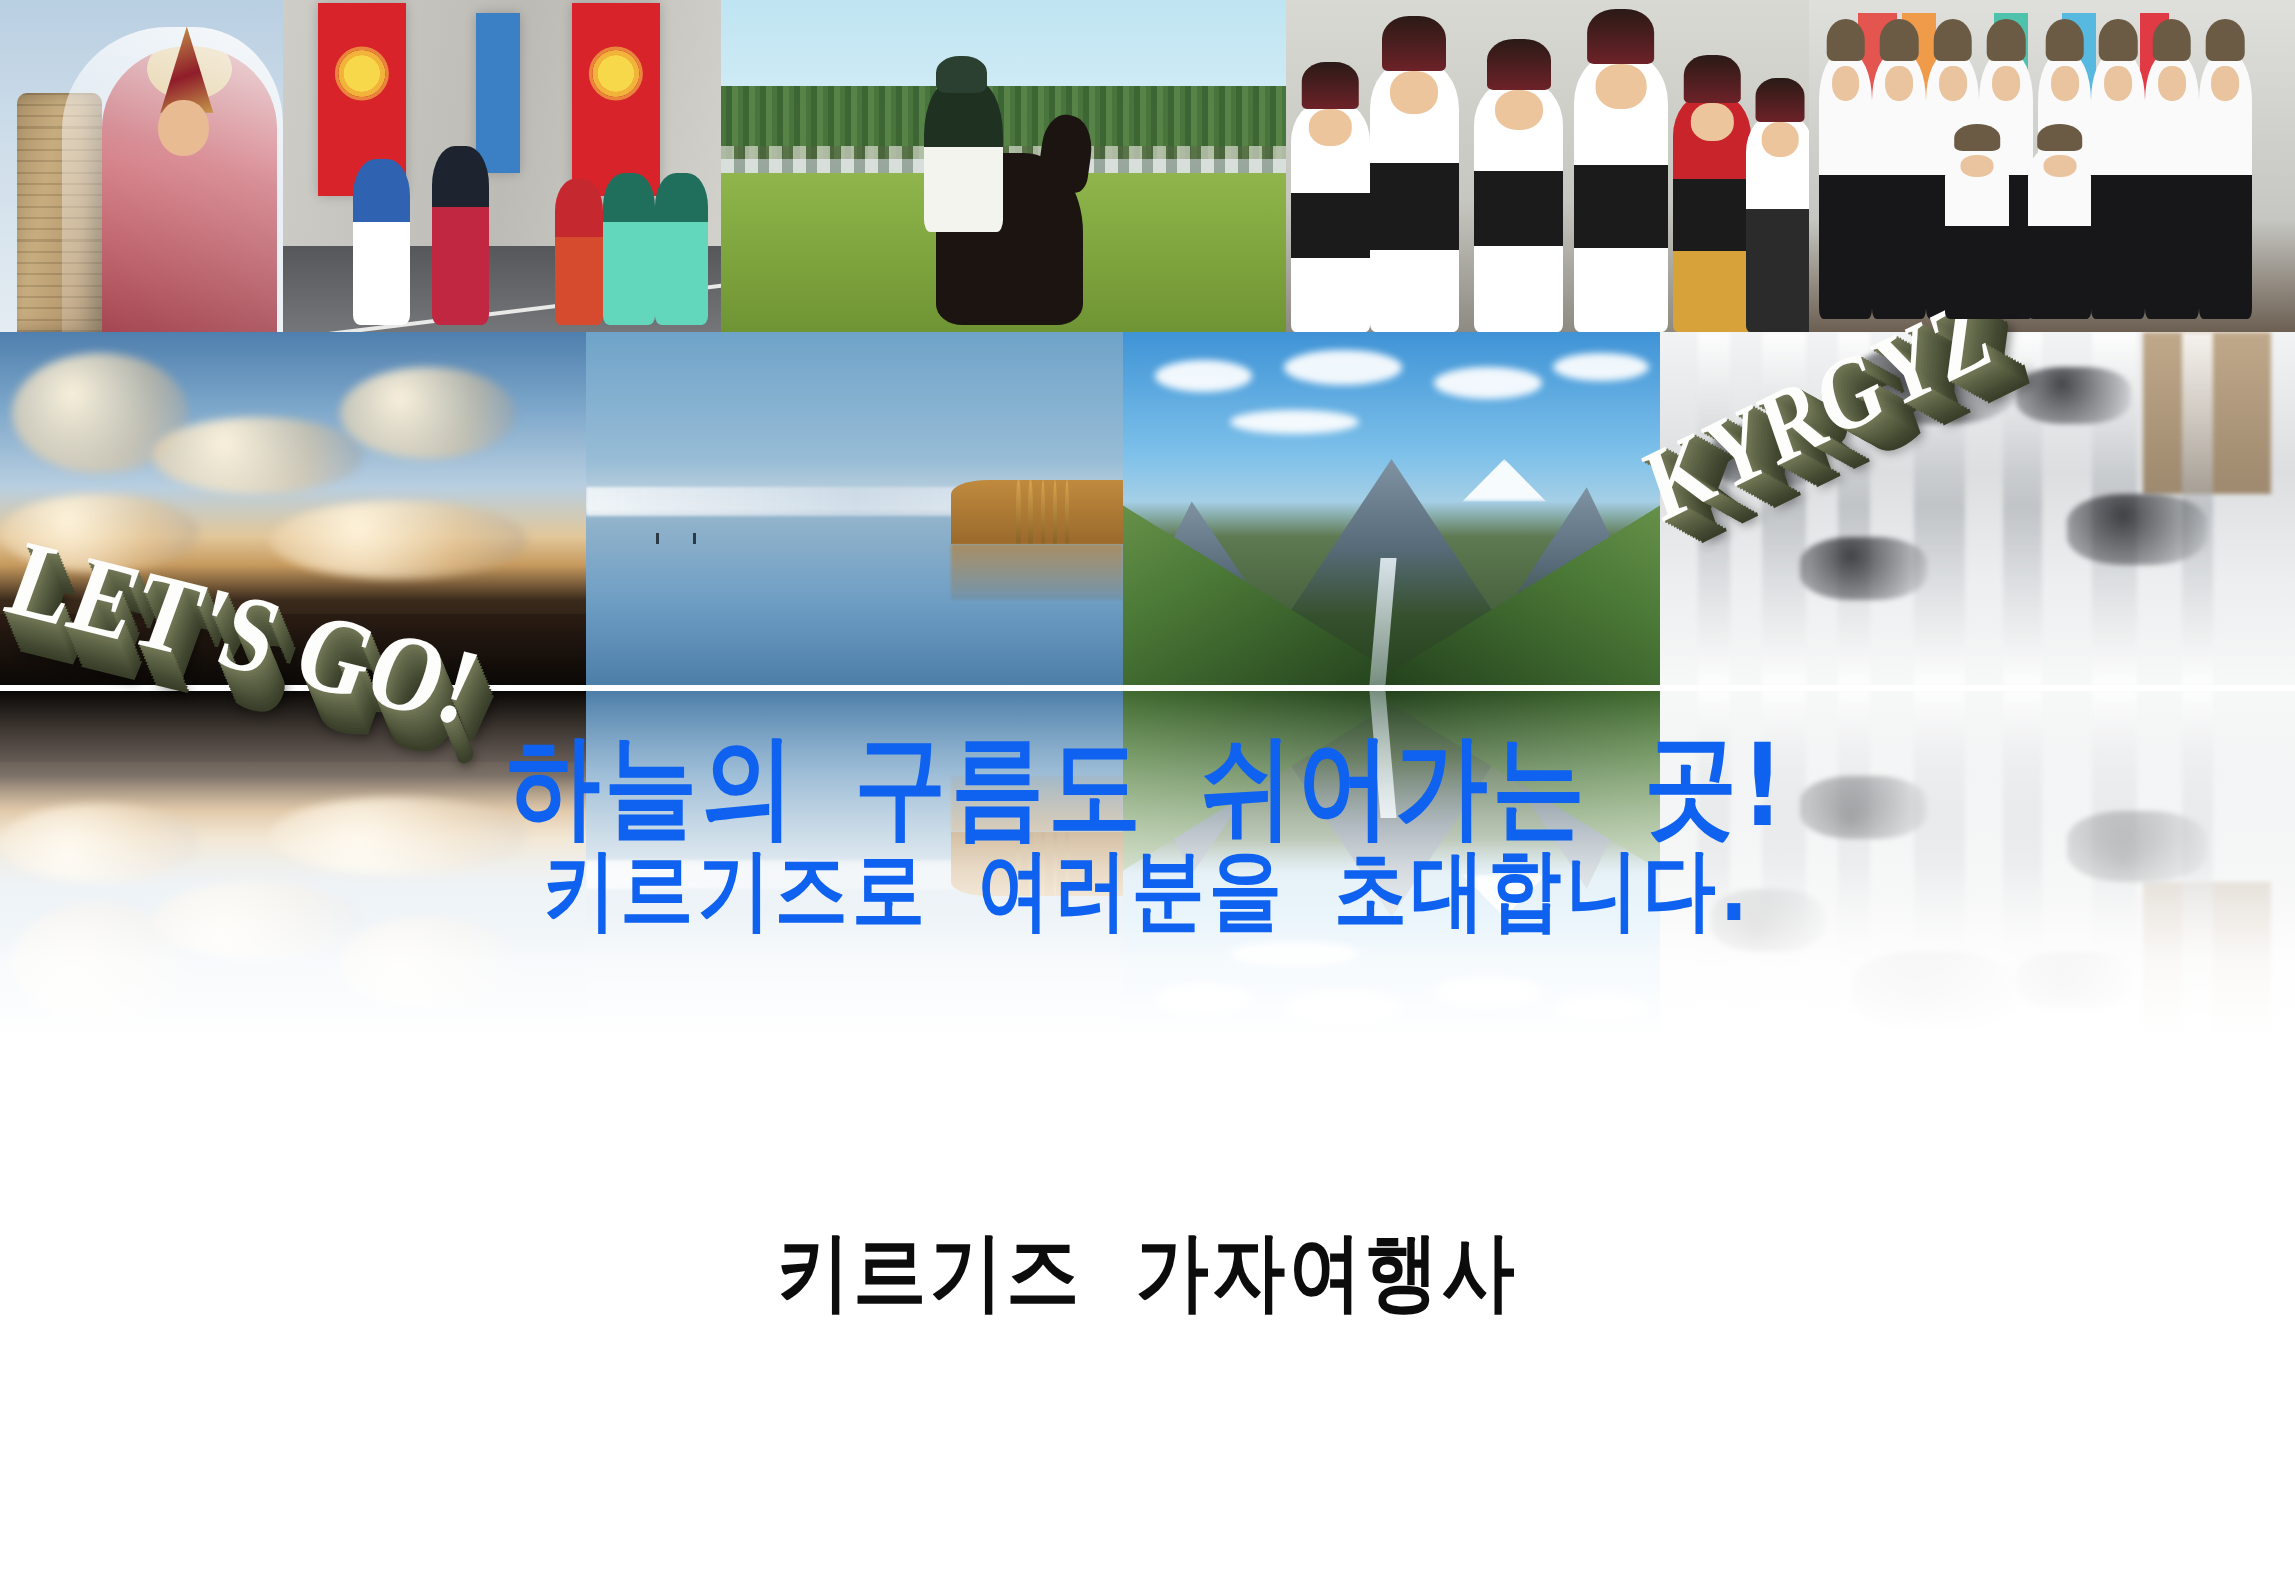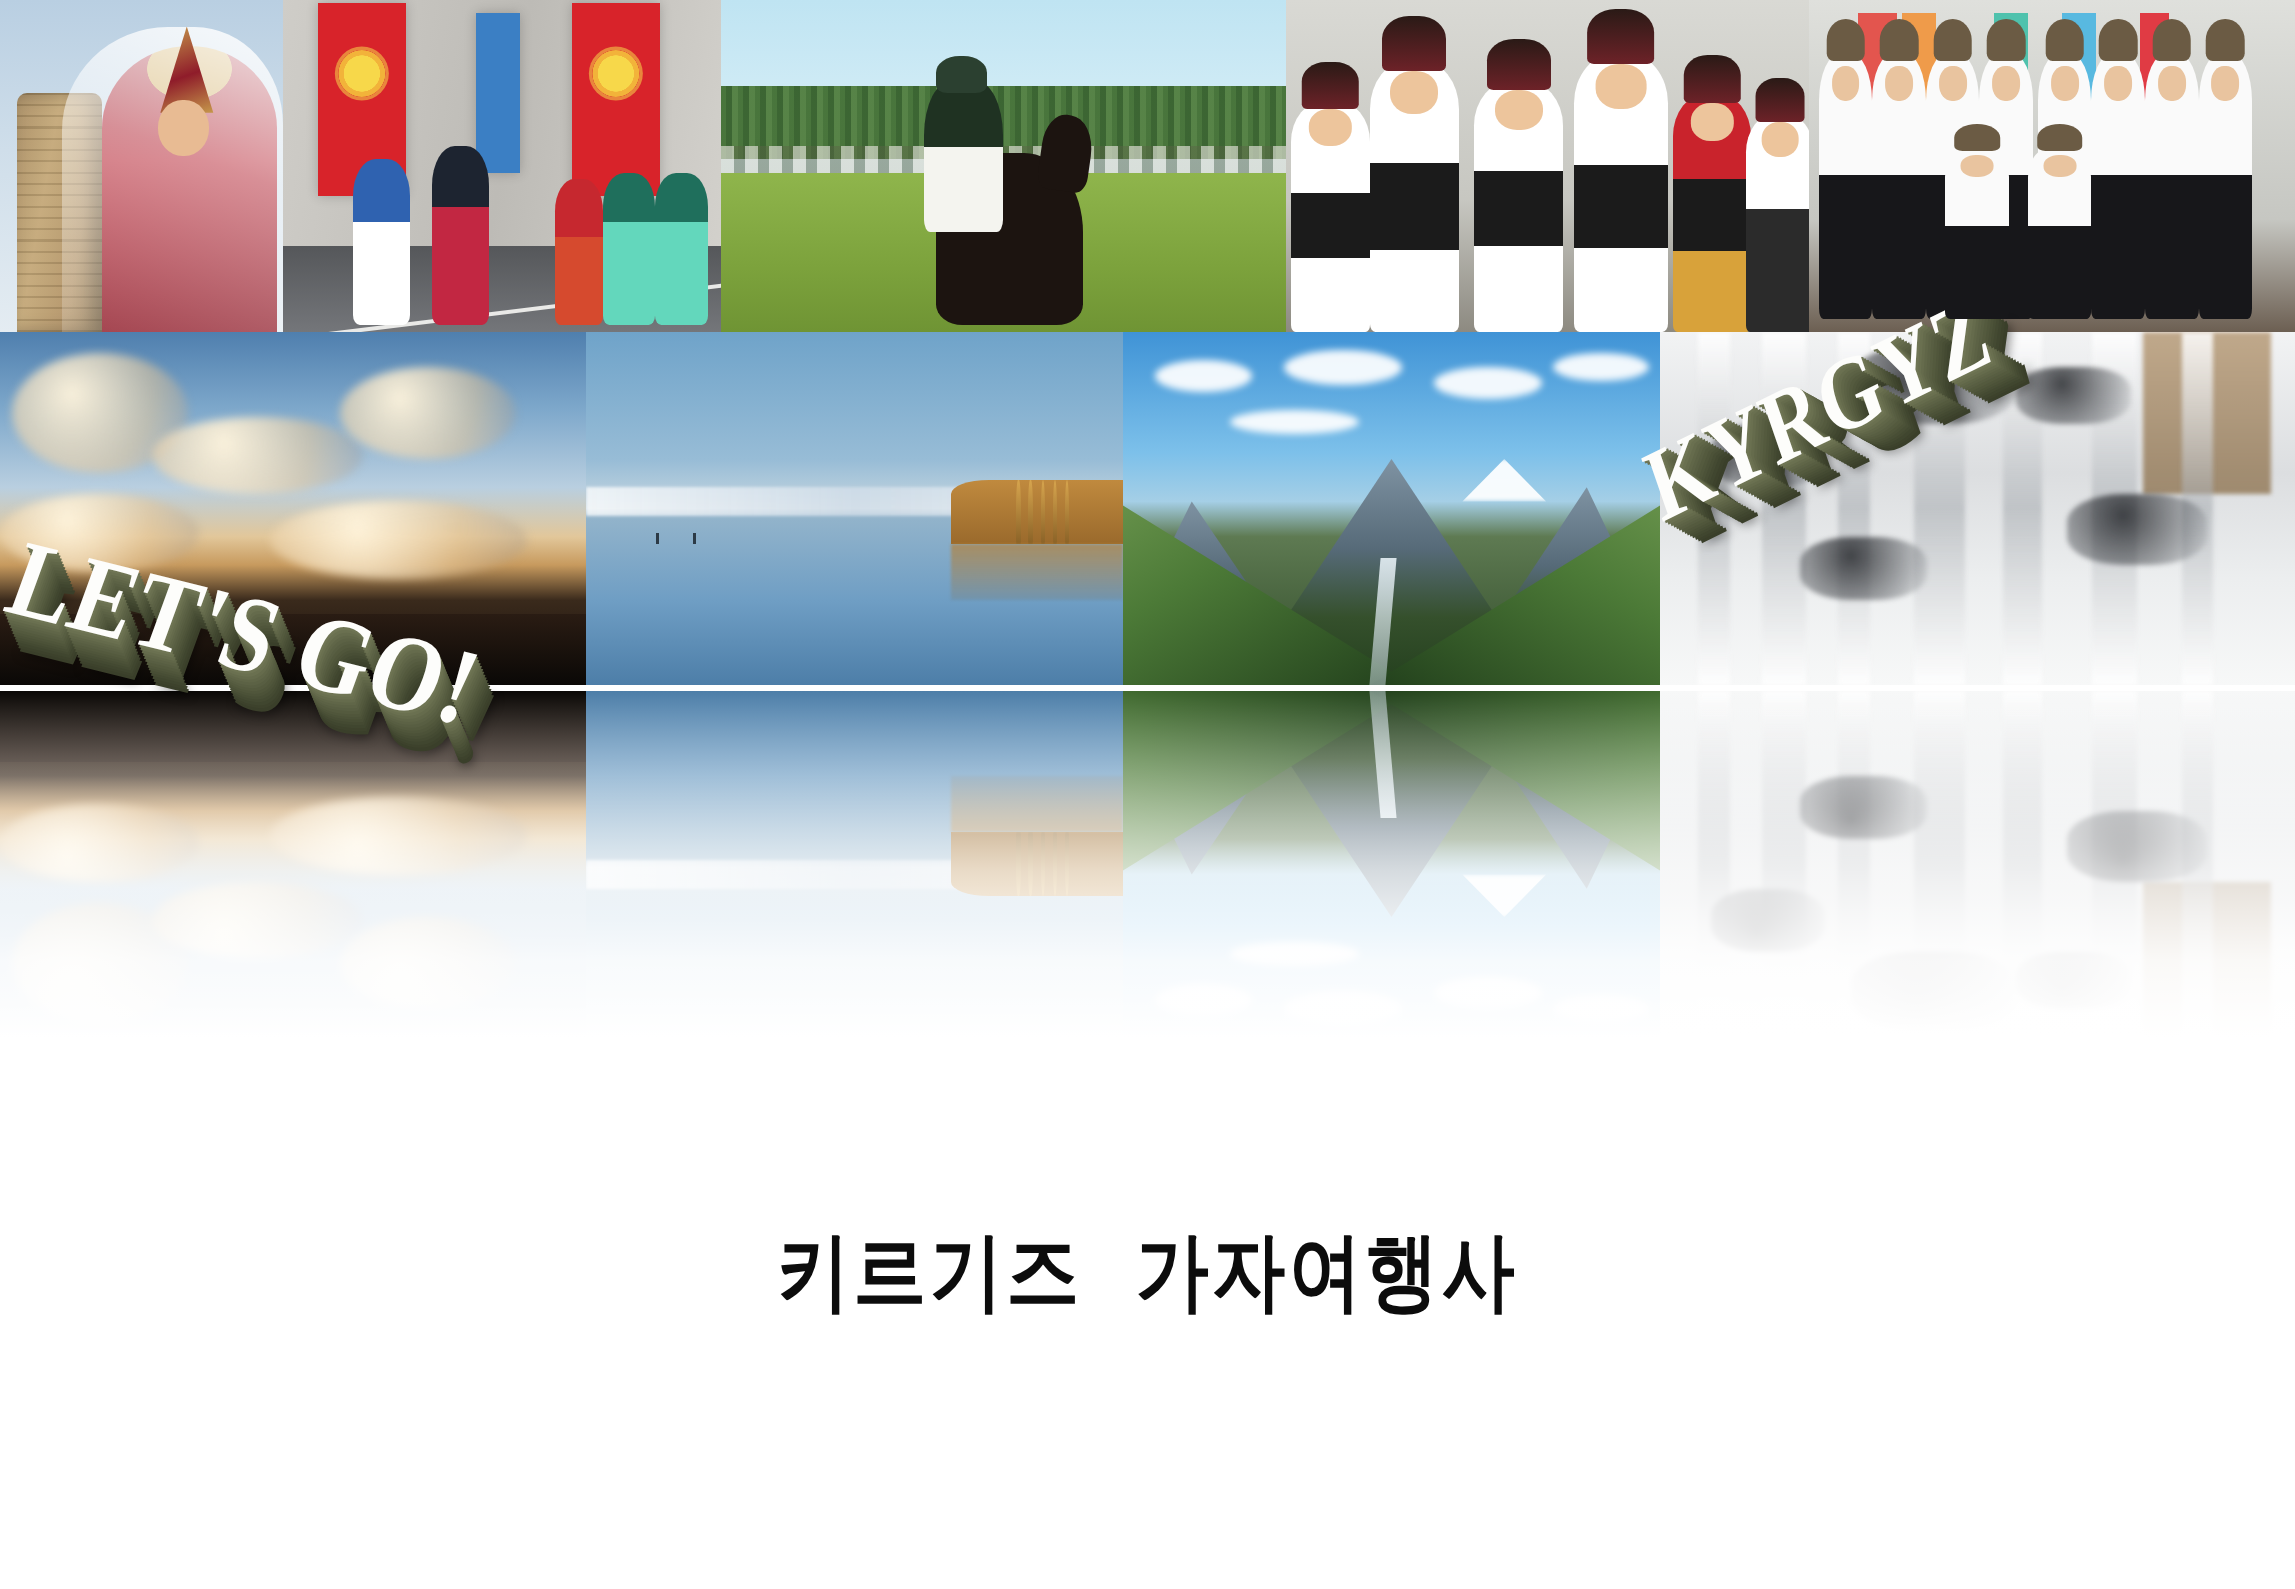--- a/index.html
+++ b/index.html
@@ -688,20 +688,24 @@
       </div>
 
     </div>
     <div class="reflection-mask"></div>
   </div>
 
   <div id="lets-go" class="wordart">LET'S GO!</div>
 
   <div id="kyrgyz" class="wordart">KYRGYZ</div>
 
+  <div class="headline-block">
+    <div class="headline-1">하늘의 구름도 쉬어가는 곳!</div>
+    <div class="headline-2">키르기즈로 여러분을 초대합니다.</div>
+  </div>
 
   <div class="company-name">
     <span class="cn-inner">키르기즈 가자여행사</span>
   </div>
 
   <div class="bottom-white"></div>
 
 </div>
 
 

